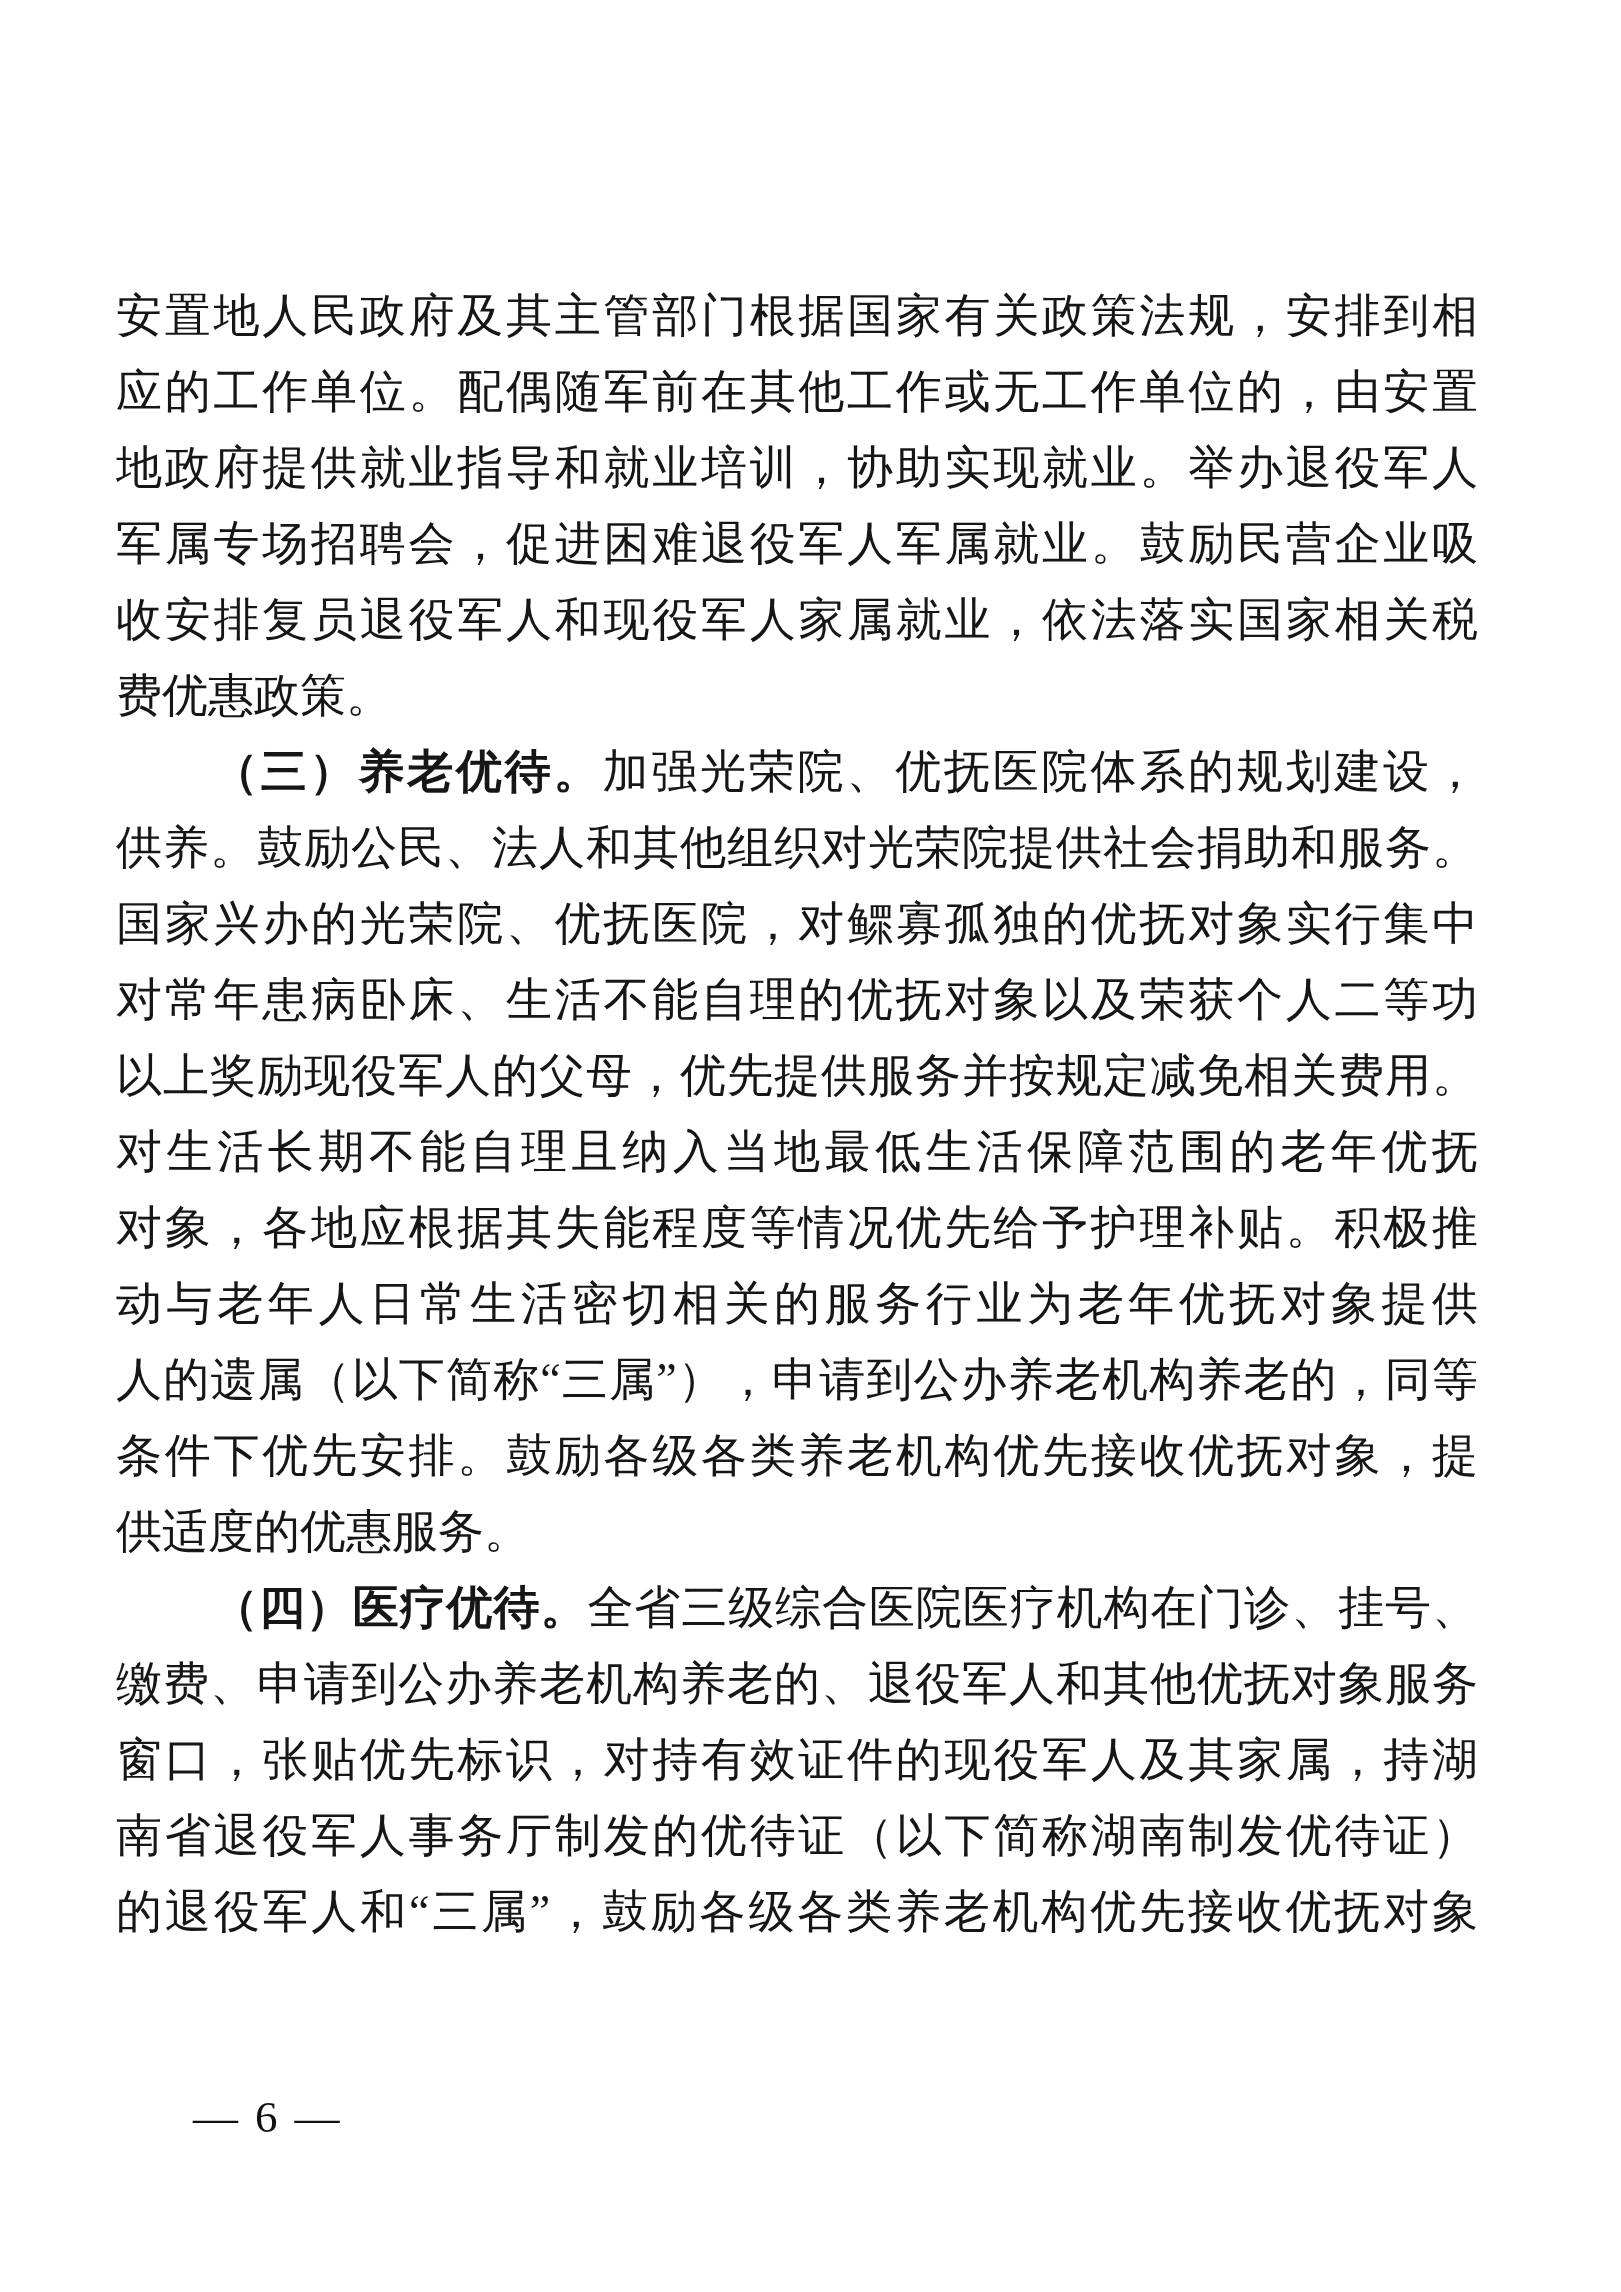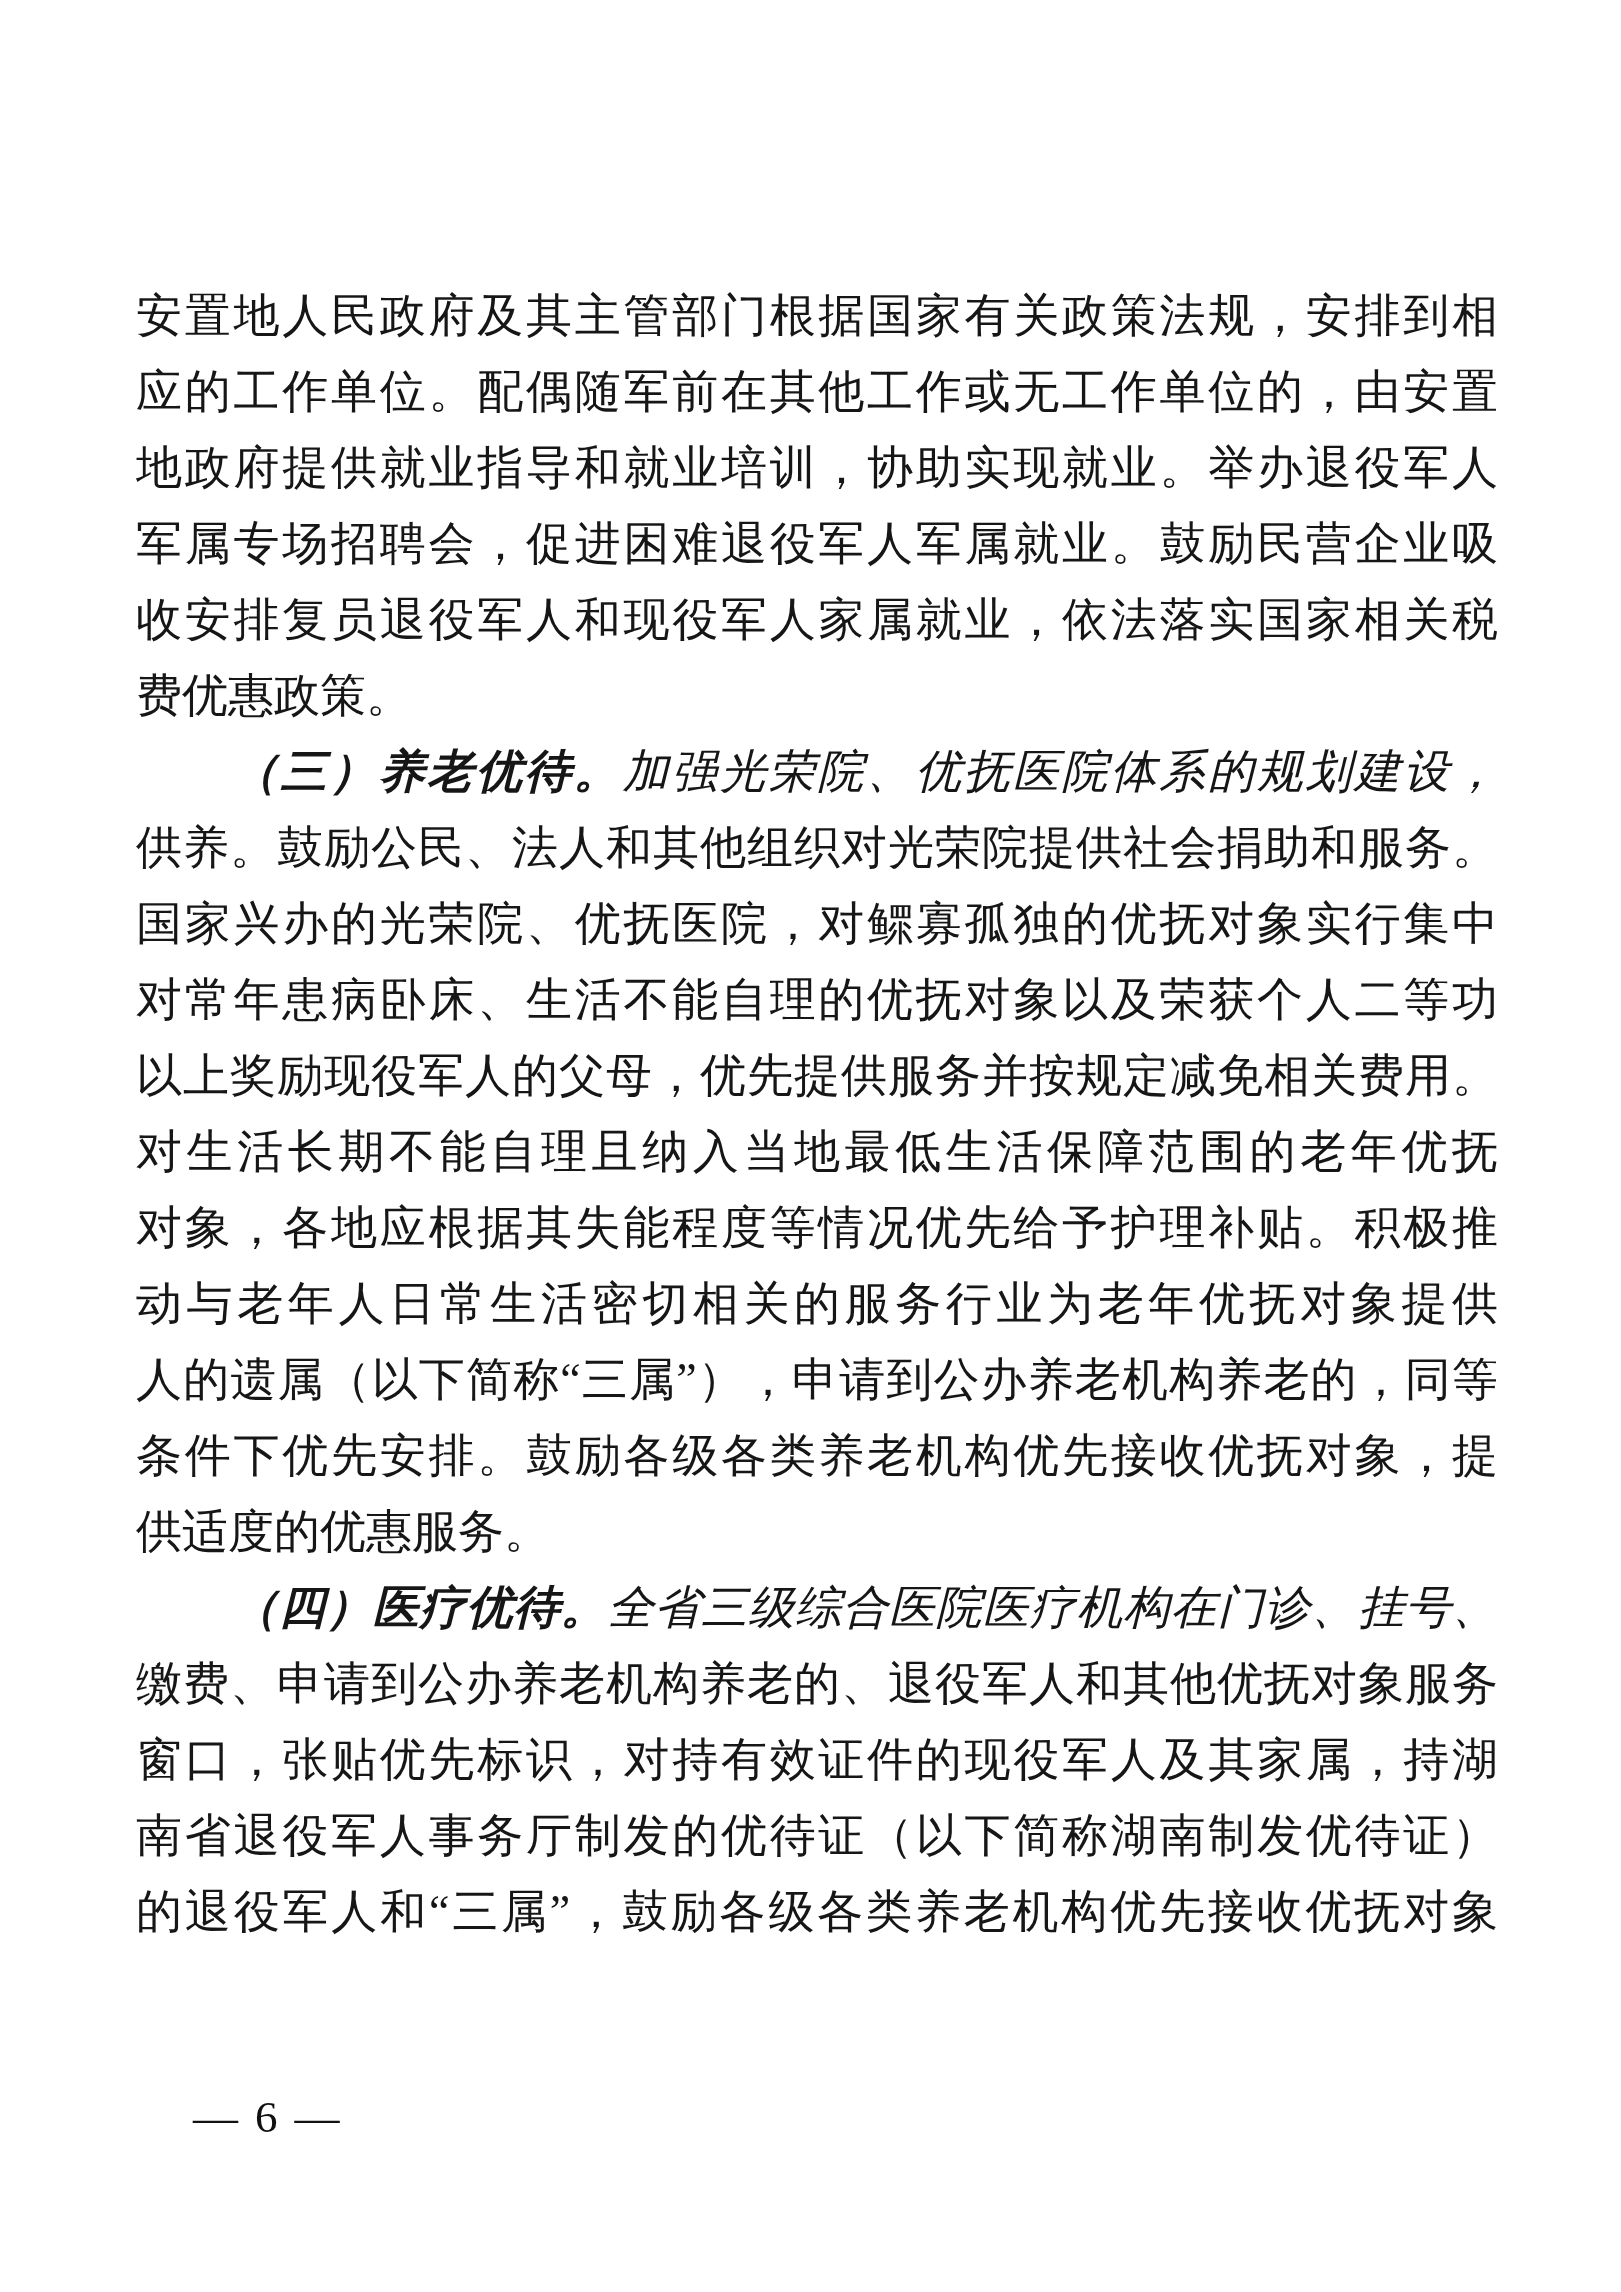--- a/index.html
+++ b/index.html
@@ -11,40 +11,39 @@
     position: relative;
     width: 1621px;
     height: 2293px;
     background: #ffffff;
     overflow: hidden;
     font-family: "Liberation Serif", "DejaVu Serif", serif;
     color: #161616;
   }
   .text-body {
     position: absolute;
-    left: 136px;
+    left: 116px;
     top: 278px;
     width: 1362px;
   }
   .line {
     height: 76px;
     line-height: 76px;
     font-size: 46px;
     text-align: justify;
     text-align-last: justify;
     text-justify: inter-character;
     letter-spacing: 0;
   }
   .line.noj {
     text-align: center;
     text-align-last: left;
   }
   .line.indent {
     text-indent: 96px;
-    font-style: italic;
   }
   .line .bold {
     font-weight: 700;
   }
   .footer {
     position: absolute;
     left: 193px;
     top: 2086px;
     font-size: 45px;
     line-height: 63px;

